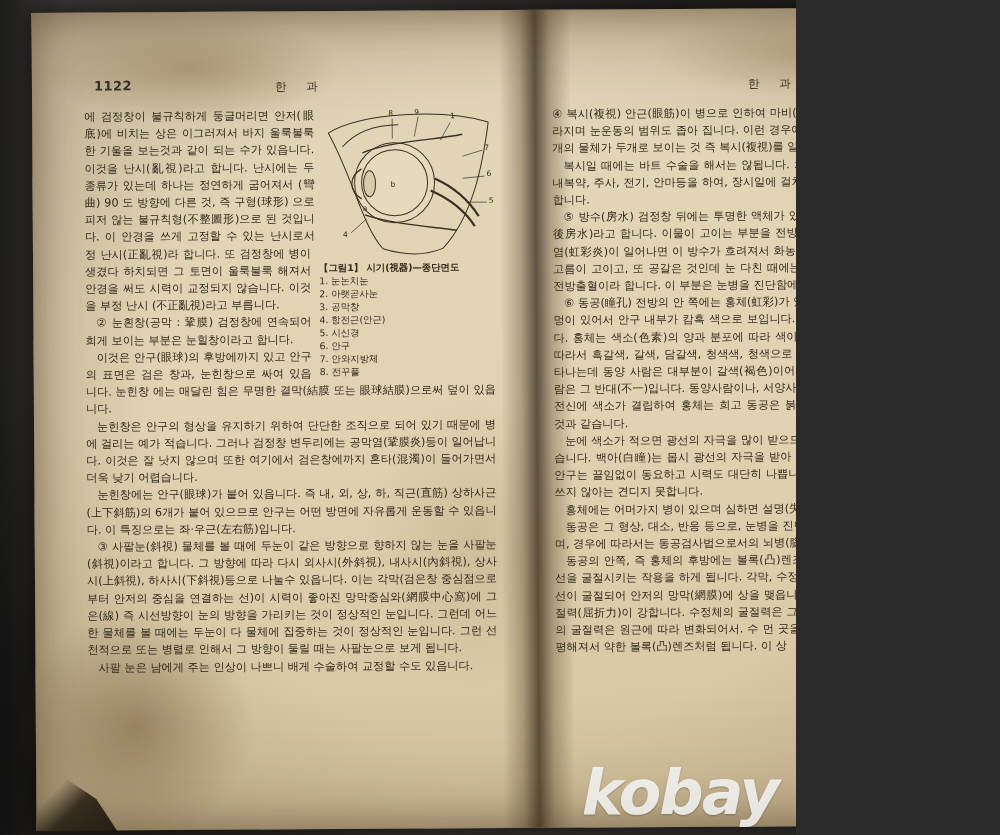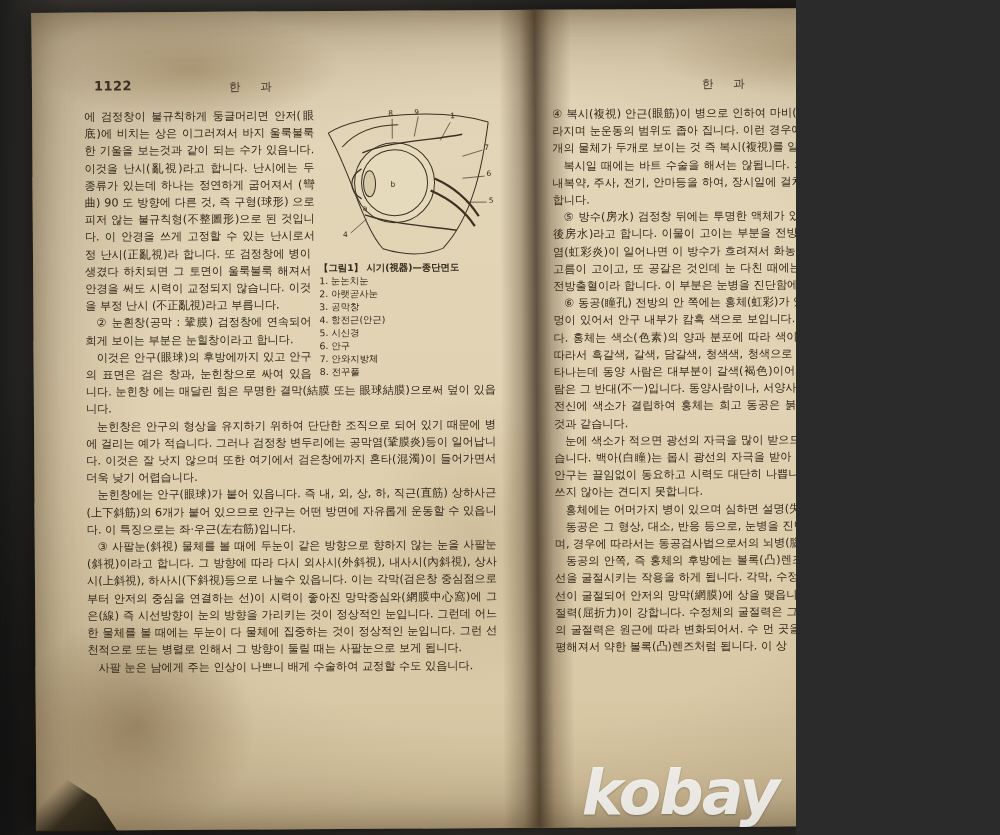--- a/index.html
+++ b/index.html
@@ -57,21 +57,21 @@
   
   .page{position:absolute;top:0;height:818px;}
   .page-left{left:52px;width:410px;}
   .page-right{left:520px;width:400px;}
 
   .hdr{
     position:absolute;top:68px;width:100%;
     font-size:11.5px;color:#3a3026;letter-spacing:.5px;
   }
   .hdr .folio{position:absolute;font-weight:bold;font-size:13px;}
-  .hdr .run{position:absolute;letter-spacing:8px;}
+  .hdr .run{position:absolute;letter-spacing:8px;margin-left:46px;}
 
   .col{
     position:absolute;top:96px;width:100%;
     font-family:"DejaVu Sans","Liberation Sans",sans-serif;
     font-size:11.2px;line-height:17.2px;color:#2e2518;
     text-align:justify;
     word-break:break-all;
   }
   .col p{margin:0 0 0 0;text-indent:11px;}
   .col p.noind{text-indent:0;}

